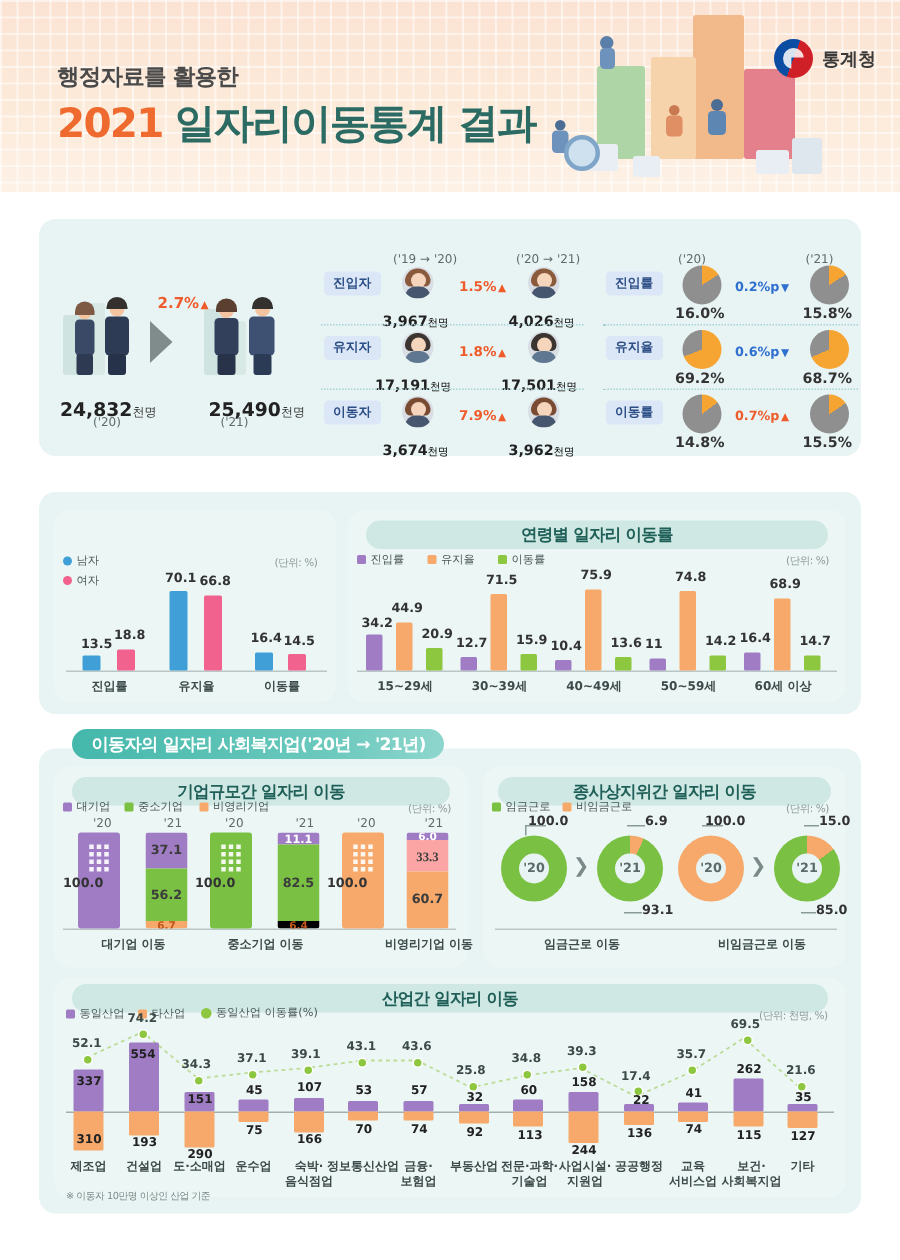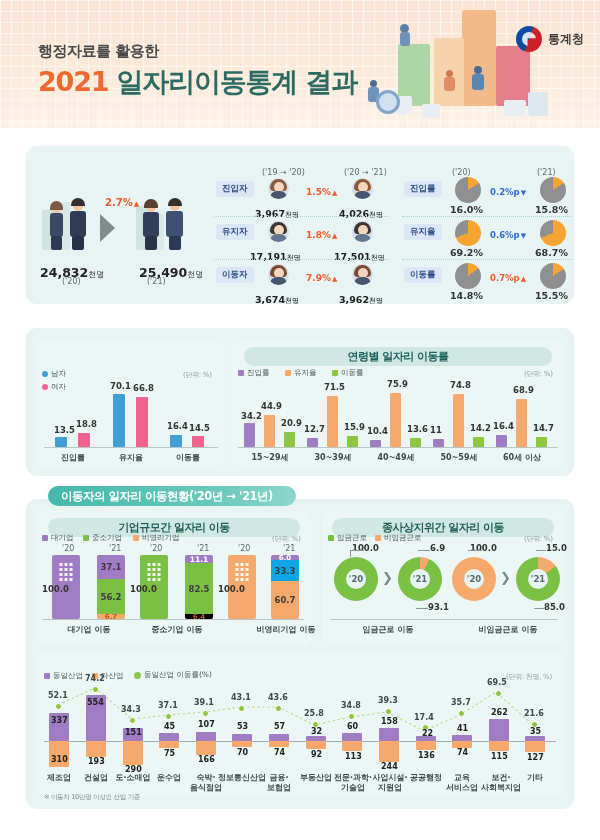--- a/index.html
+++ b/index.html
@@ -393,21 +393,21 @@
   <div class="cat" style="left:431px;top:452px;width:56px;">50~59세</div>
 
   <div class="bar-val" style="left:493px;top:421px;">16.4</div>
   <div class="bar" style="left:496px;top:435px;width:11px;height:12px;background:#a07cc5;"></div>
   <div class="bar-val" style="left:513px;top:385px;">68.9</div>
   <div class="bar" style="left:516px;top:399px;width:11px;height:48px;background:#f6a96b;"></div>
   <div class="bar-val" style="left:533px;top:423px;">14.7</div>
   <div class="bar" style="left:536px;top:437px;width:11px;height:10px;background:#8dc63f;"></div>
   <div class="cat" style="left:492px;top:452px;width:60px;">60세 이상</div>
 
-  <div class="banner" style="left:48px;top:486px;width:248px;">이동자의 일자리 이동현황('20년 → '21년)</div>
+  <div class="banner" style="left:48px;top:486px;width:248px;">이동자의 일자리 사회복지업('20년 → '21년)</div>
   <div class="panel" style="left:26px;top:499px;width:548px;height:310px;"></div>
 
   <div class="panel" style="left:36px;top:511px;width:276px;height:134px;background:#ebf6f5;"></div>
   <div class="subtitle" style="left:48px;top:518px;width:252px;">기업규모간 일자리 이동</div>
   <div class="unit" style="left:272px;top:534px;">(단위: %)</div>
 
   <div class="legend-item" style="left:42px;top:533px;">
     <span class="legend-chip" style="background:#a07cc5;"></span>
     <span>대기업</span>
   </div>
@@ -488,21 +488,21 @@
         <i></i>
         <i></i>
         <i></i>
         <i></i>
         <i></i>
     </div>
   </div>
   <div class="lbl" style="left:218px;top:584px;font-size:8.5px;font-weight:800;color:#333;">100.0</div>
   <div class="segbar" style="left:271px;top:555px;width:28px;height:64px;">
     <div class="seg" style="height:5px;background:#a07cc5;font-size:7px;color:#fff;">6.0</div>
-    <div class="seg" style="height:21px;background:#0ea5e9;">33.3</div>
+    <div class="seg" style="height:21px;background:#fca5a5;font-family:Liberation Serif, serif;">33.3</div>
     <div class="seg" style="height:38px;background:#f6a96b;">60.7</div>
   </div>
   <div class="cat" style="left:248px;top:624px;width:76px;">비영리기업 이동</div>
 
   <div class="panel" style="left:322px;top:511px;width:242px;height:134px;background:#ebf6f5;"></div>
   <div class="subtitle" style="left:332px;top:518px;width:222px;">종사상지위간 일자리 이동</div>
   <div class="unit" style="left:524px;top:534px;">(단위: %)</div>
 
   <div class="legend-item" style="left:328px;top:533px;">
     <span class="legend-chip" style="background:#7ac143;"></span>
@@ -544,20 +544,21 @@
   <div class="lbl" style="left:546px;top:543px;font-size:8.5px;font-weight:700;color:#333;">15.0</div>
   <div class="conn" style="left:536px;top:550px;width:10px;border-top:1px solid #8a9a99;"></div>
   <div class="lbl" style="left:544px;top:602px;font-size:8.5px;font-weight:700;color:#333;">85.0</div>
   <div class="conn" style="left:534px;top:608px;width:10px;border-top:1px solid #8a9a99;"></div>
 
   <div class="axis" style="left:330px;top:619px;width:228px;"></div>
   <div class="cat" style="left:348px;top:624px;width:80px;">임금근로 이동</div>
   <div class="cat" style="left:466px;top:624px;width:84px;">비임금근로 이동</div>
 
   <div class="panel" style="left:36px;top:652px;width:528px;height:146px;background:#ebf6f5;"></div>
+  <div class="subtitle" style="left:48px;top:656px;width:504px;">산업간 일자리 이동</div>
   <div class="unit" style="left:506px;top:672px;">(단위: 천명, %)</div>
 
   <div class="legend-item" style="left:44px;top:671px;">
     <span class="legend-chip" style="background:#a07cc5;"></span>
     <span>동일산업</span>
   </div>
   <div class="legend-item" style="left:92px;top:671px;">
     <span class="legend-chip" style="background:#f6a96b;"></span>
     <span>타산업</span>
   </div>

